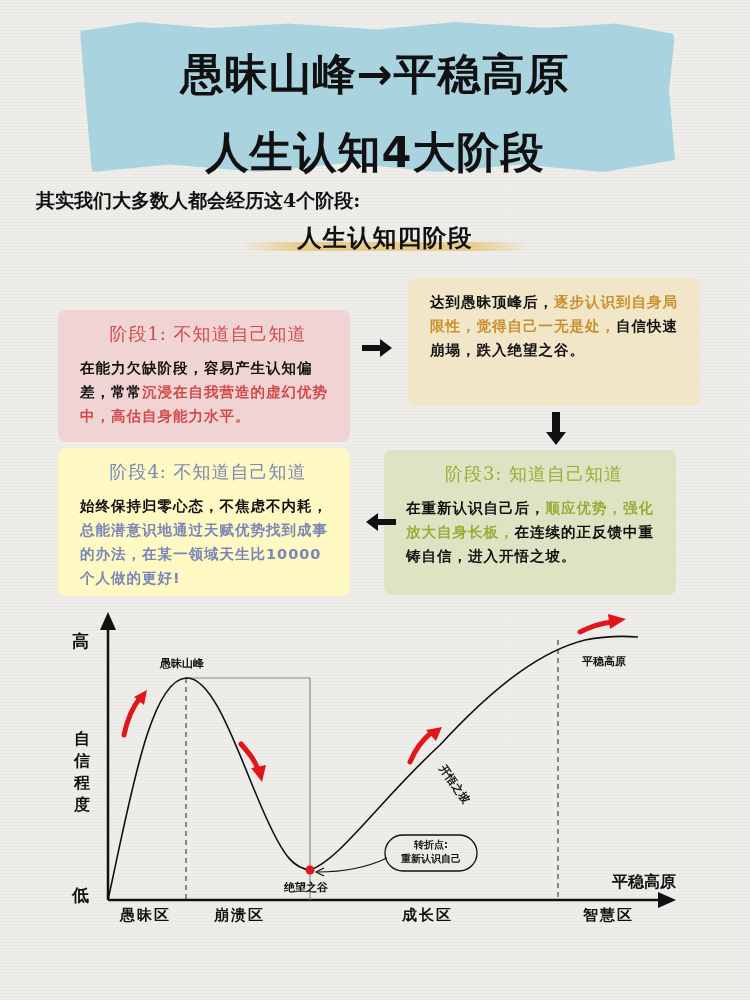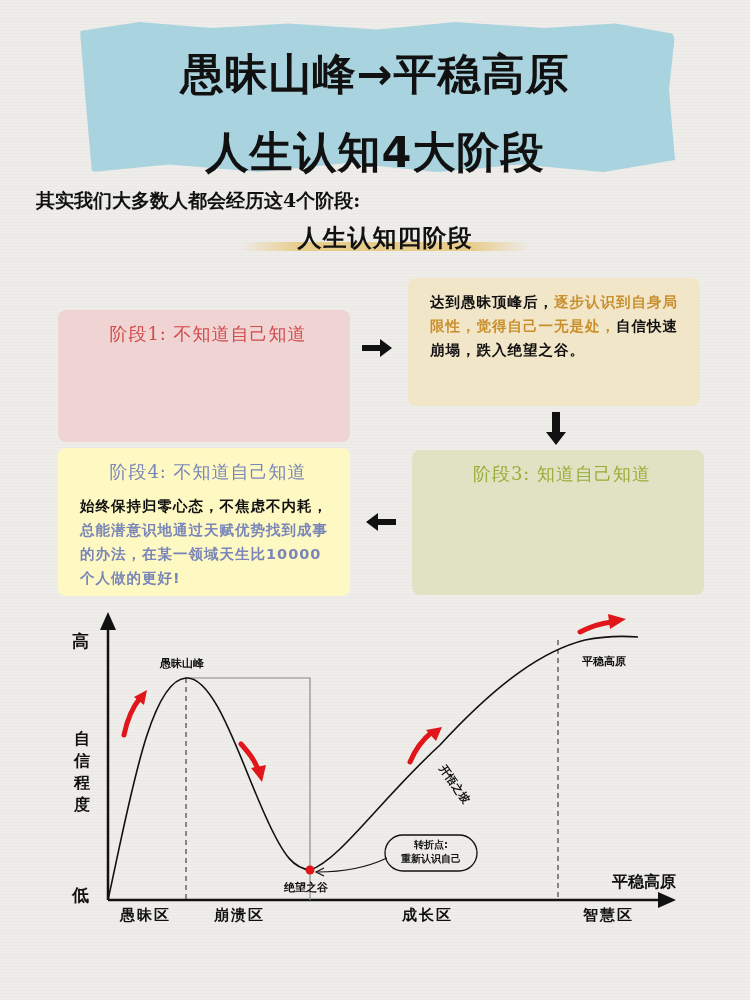--- a/index.html
+++ b/index.html
@@ -44,21 +44,21 @@
   .card .card-title {
     font-family: "DejaVu Serif", serif; font-size: 18px; text-align: center; margin-bottom: 10px; letter-spacing: 1px;
   }
   .card .card-body {
     font-family: "DejaVu Sans", sans-serif; font-weight: bold; font-size: 14.5px; line-height: 24px; letter-spacing: 1px;
   }
   .c1 { left: 58px; top: 278px; width: 292px; height: 132px; background: #f0d4d4; margin-top: 32px; }
   .c1 .card-title, .c1 .hl { color: #d24a4a; }
   .c2 { left: 408px; top: 278px; width: 292px; height: 128px; background: #f2e6c9; }
   .c2 .card-title, .c2 .hl { color: #c98f2c; }
-  .c3 { left: 412px; top: 450px; width: 292px; height: 145px; background: #e0e3c3; }
+  .c3 { left: 384px; top: 450px; width: 292px; height: 145px; background: #e0e3c3; }
   .c3 .card-title, .c3 .hl { color: #9aac38; }
   .c4 { left: 58px; top: 448px; width: 292px; height: 148px; background: #fef9c3; }
   .c4 .card-title, .c4 .hl { color: #7a86b8; }
   .arrow { position: absolute; }
   .chart { position: absolute; left: 0; top: 600px; width: 750px; height: 400px; }
   .lbl { position: absolute; font-family: "DejaVu Sans", sans-serif; font-weight: bold; color: #111; }
   .ylbl { font-size: 17px; }
   .zone { font-size: 15px; letter-spacing: 2px; top: 906px; }
   .small { font-size: 11px; }
 </style>
@@ -71,28 +71,30 @@
 
 <div class="intro">其实我们大多数人都会经历这4个阶段:</div>
 
 <div class="subtitle-wrap">
   <div class="subtitle-underline"></div>
   <div class="subtitle">人生认知四阶段</div>
 </div>
 
 <div class="card c1">
   <div class="card-title">阶段1:  不知道自己知道</div>
+  <div class="card-body"><span>在能力欠缺阶段，容易产生认知偏差，常常</span><span class="hl">沉浸在自我营造的虚幻优势中，高估自身能力水平。</span></div>
 </div>
 
 <div class="card c2">
   <div class="card-body"><span>达到愚昧顶峰后，</span><span class="hl">逐步认识到自身局限性，觉得自己一无是处，</span><span>自信快速崩塌，跌入绝望之谷。</span></div>
 </div>
 
 <div class="card c3">
   <div class="card-title">阶段3:  知道自己知道</div>
+  <div class="card-body"><span>在重新认识自己后，</span><span class="hl">顺应优势，强化放大自身长板，</span><span>在连续的正反馈中重铸自信，进入开悟之坡。</span></div>
 </div>
 
 <div class="card c4">
   <div class="card-title">阶段4:  不知道自己知道</div>
   <div class="card-body"><span>始终保持归零心态，不焦虑不内耗，</span><span class="hl">总能潜意识地通过天赋优势找到成事的办法，在某一领域天生比10000个人做的更好!</span></div>
 </div>
 
 <svg class="arrow" style="left:362px;top:338px" width="32" height="20">
   <polygon points="0,7 18,7 18,1 30,10 18,19 18,13 0,13" fill="#111"></polygon>
 </svg>

